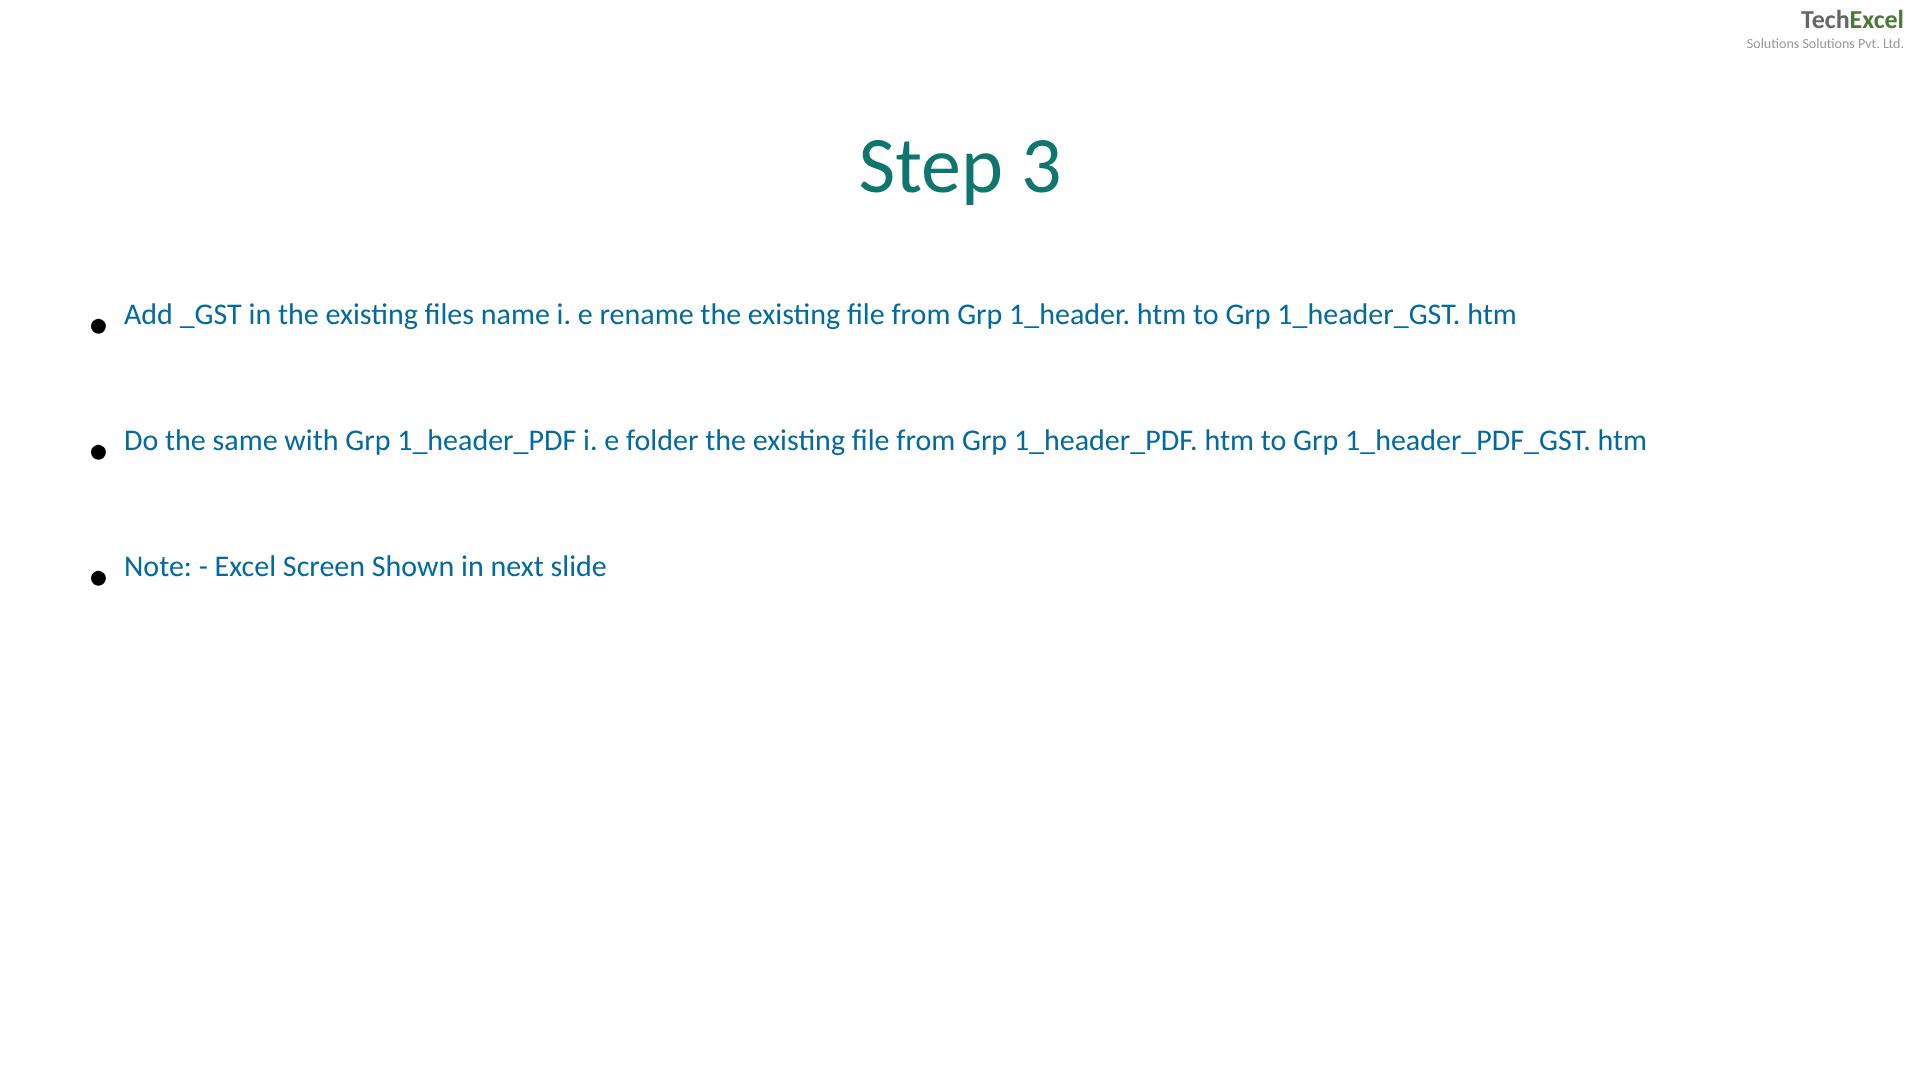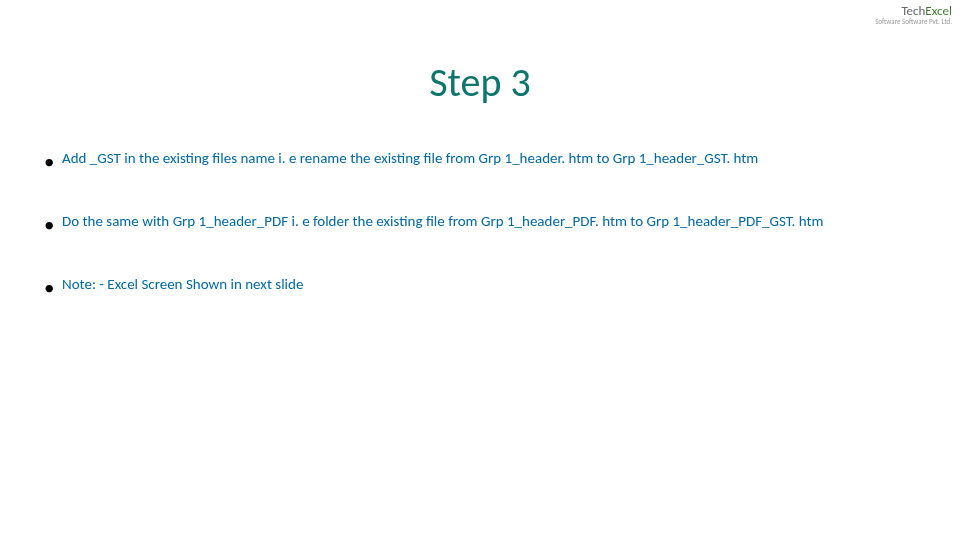--- a/index.html
+++ b/index.html
@@ -18,21 +18,21 @@
     .logo {
       position: absolute;
       top: 4px;
       right: 8px;
       font-size: 11px;
       color: #888;
       text-align: right;
       line-height: 1.1;
     }
     .logo-main {
-      font-weight: normal;
+      font-weight: bold;
       font-size: 13px;
       color: #666;
     }
     .logo-main .accent {
       color: #4a7a3a;
     }
     .logo-sub {
       font-size: 7px;
       color: #999;
     }
@@ -68,21 +68,21 @@
       color: #000;
     }
   </style>
 </head>
 <body>
 
 <div class="logo">
   <div class="logo-main">
     <span>Tech</span><span class="accent">Excel</span>
   </div>
-  <div class="logo-sub">Software Software Pvt. Ltd.</div>
+  <div class="logo-sub">Solutions Solutions Pvt. Ltd.</div>
 </div>
 
 <h1 class="title">Step 3</h1>
 
 <div class="content">
   <ul>
     <li>Add _GST in the existing files name i. e rename the existing file from Grp 1_header. htm to Grp 1_header_GST. htm</li>
     <li>Do the same with Grp 1_header_PDF i. e folder the existing file from Grp 1_header_PDF. htm to Grp 1_header_PDF_GST. htm</li>
     <li>Note: - Excel Screen Shown in next slide</li>
   </ul>

